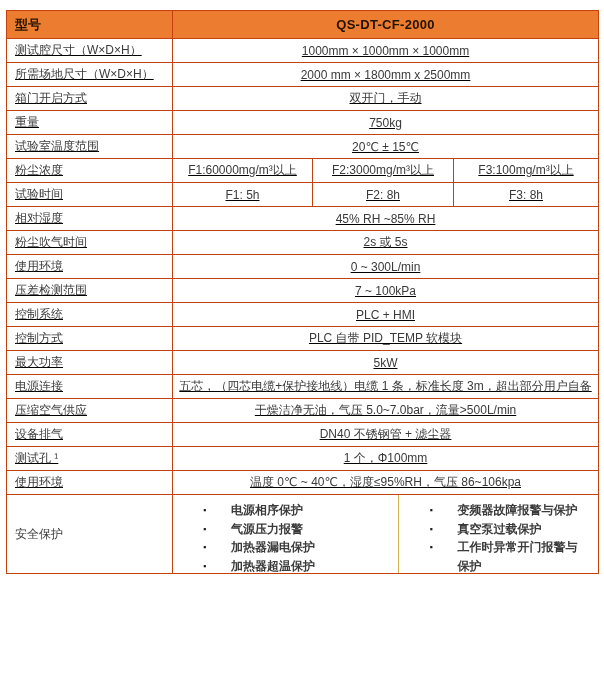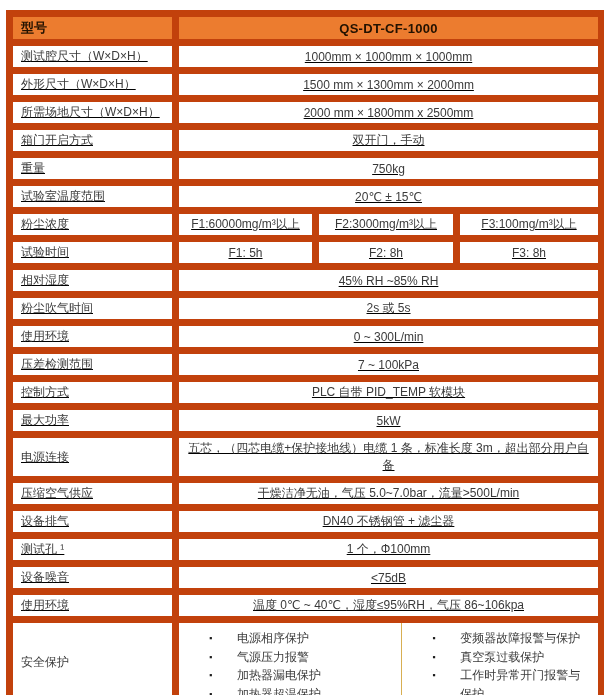--- a/index.html
+++ b/index.html
@@ -11,21 +11,21 @@
     position: relative;
     overflow: hidden;
   }
   table.spec {
     position: absolute; left: 6px; top: 10px;
     width: 592px;
     border-collapse: collapse;
     table-layout: fixed;
   }
   .spec td {
-    border: 7px solid #c2410c;
+    border: 1px solid #c2410c;
     font-size: 12px;
     color: #3A3A3A;
     padding: 2px 6px;
     overflow: hidden;
   }
   .spec tr.body-row { height: 24px; text-decoration: underline; }
   .spec td.label-cell { text-align: left; padding-left: 8px; white-space: nowrap; }
   .spec td.value-cell { text-align: center; }
   .spec tr.header-row td {
     background: #EC7C2F;
@@ -40,50 +40,46 @@
   .safety-wrap { display: flex; align-items: stretch; height: 78px; }
   .safety-col { padding: 6px 0 0 30px; }
   .safety-col.left { width: 226px; }
   .safety-col.right { width: 200px; border-left: 1px solid #D8AF52; }
   .s-item { display: flex; align-items: flex-start; line-height: 18.5px; }
   .s-item .bullet {
     width: 28px; flex: 0 0 28px;
     font-size: 9px; line-height: 18.5px;
     color: #1a1a1a; text-align: left;
   }
-  .s-item .s-text { font-size: 12px; color: #3A3A3A; }
+  .s-item .s-text { font-size: 12px; color: #3A3A3A; font-weight: bold; }
   .safety-col.right .s-text { max-width: 125px; }
   .footnote {
     position: absolute; left: 10px; top: 674px;
     font-size: 14px; color: #3A3A3A; margin-top: 44px;
   }
 </style>
 </head>
 <body>
 
 <table class="spec">
   <colgroup>
     <col style="width:166px">
       <col style="width:140px">
       <col style="width:141px">
       <col style="width:145px">
   </colgroup>
   <tbody>
     <tr class="header-row">
       <td class="label-cell">型号</td>
-      <td class="value-cell" colspan="3">QS-DT-CF-1000</td>
+      <td class="value-cell" colspan="3">QS-DT-CF-2000</td>
     </tr>
 
     <tr class="body-row">
       <td class="label-cell">测试腔尺寸（W×D×H）</td>
       <td class="value-cell" colspan="3">1000mm × 1000mm × 1000mm</td>
-    </tr>
-    <tr class="body-row">
-      <td class="label-cell">外形尺寸（W×D×H）</td>
-      <td class="value-cell" colspan="3">1500 mm × 1300mm × 2000mm</td>
     </tr>
     <tr class="body-row">
       <td class="label-cell">所需场地尺寸（W×D×H）</td>
       <td class="value-cell" colspan="3">2000 mm × 1800mm x 2500mm</td>
     </tr>
     <tr class="body-row">
       <td class="label-cell">箱门开启方式</td>
       <td class="value-cell" colspan="3">双开门，手动</td>
     </tr>
     <tr class="body-row">
@@ -118,20 +114,24 @@
     </tr>
     <tr class="body-row">
       <td class="label-cell">使用环境</td>
       <td class="value-cell" colspan="3">0 ~ 300L/min</td>
     </tr>
     <tr class="body-row">
       <td class="label-cell">压差检测范围</td>
       <td class="value-cell" colspan="3">7 ~ 100kPa</td>
     </tr>
     <tr class="body-row">
+      <td class="label-cell">控制系统</td>
+      <td class="value-cell" colspan="3">PLC + HMI</td>
+    </tr>
+    <tr class="body-row">
       <td class="label-cell">控制方式</td>
       <td class="value-cell" colspan="3">PLC 自带 PID_TEMP 软模块</td>
     </tr>
     <tr class="body-row">
       <td class="label-cell">最大功率</td>
       <td class="value-cell" colspan="3">5kW</td>
     </tr>
     <tr class="body-row">
       <td class="label-cell">电源连接</td>
       <td class="value-cell" colspan="3">五芯，（四芯电缆+保护接地线）电缆 1 条，标准长度 3m，超出部分用户自备</td>
@@ -140,24 +140,20 @@
       <td class="label-cell">压缩空气供应</td>
       <td class="value-cell" colspan="3">干燥洁净无油，气压 5.0~7.0bar，流量&gt;500L/min</td>
     </tr>
     <tr class="body-row">
       <td class="label-cell">设备排气</td>
       <td class="value-cell" colspan="3">DN40 不锈钢管 + 滤尘器</td>
     </tr>
     <tr class="body-row">
       <td class="label-cell">测试孔 ¹</td>
       <td class="value-cell" colspan="3">1 个，Φ100mm</td>
-    </tr>
-    <tr class="body-row">
-      <td class="label-cell">设备噪音</td>
-      <td class="value-cell" colspan="3">&lt;75dB</td>
     </tr>
     <tr class="body-row">
       <td class="label-cell">使用环境</td>
       <td class="value-cell" colspan="3">温度 0℃ ~ 40℃，湿度≤95%RH，气压 86~106kpa</td>
     </tr>
 
     <tr>
       <td class="label-cell">安全保护</td>
       <td class="safety-cell" colspan="3">
         <div class="safety-wrap">

